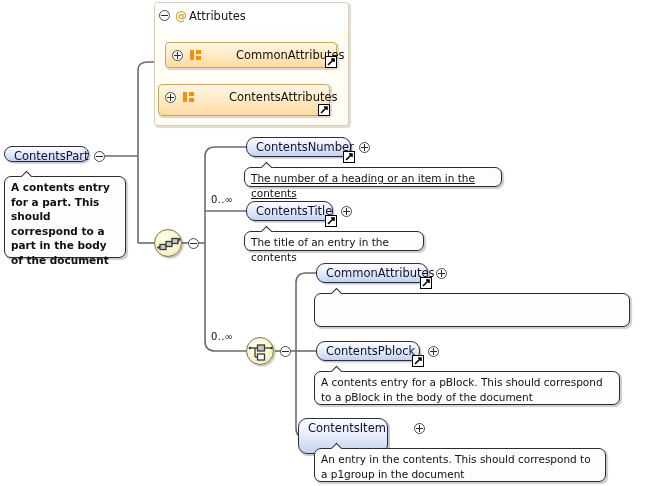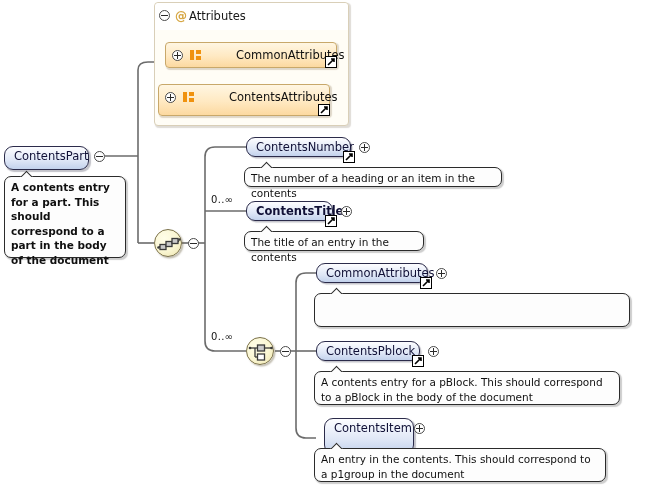--- a/index.html
+++ b/index.html
@@ -156,21 +156,21 @@
       <path d="M 296 283 V 428"></path>
 
       <path d="M 296 283 Q 296 273 306 273 H 316"></path>
 
       <path d="M 296 351 H 316"></path>
 
       <path d="M 296 428 Q 296 438 306 438 H 316"></path>
     </g>
   </svg>
 
-  <div class="el-node" style="left:4px;top:146px;width:85px;height:24px;">
+  <div class="el-node" style="left:4px;top:146px;width:85px;height:16px;">
     <span class="lbl">ContentsPart</span>
   </div>
   <div class="toggle" style="left:94px;top:151px;"></div>
 
   <div class="bubble" style="left:4px;top:176px;width:122px;height:82px;font-weight:bold;">
     <span class="tail"></span>
     <span>A contents entry for a part. This should correspond to a part in the body of the document</span>
   </div>
 
   <div class="attr-box" style="left:154px;top:2px;width:195px;height:124px;">
@@ -251,26 +251,26 @@
 
   <div class="el-node" style="left:246px;top:137px;width:105px;height:20px;">
     <span class="lbl">ContentsNumber</span>
     <span class="linkbadge">
       <svg width="10" height="10" viewBox="0 0 10 10">
           <path d="M2 8 L8 2 M5 2 H8 V5" stroke="#000" stroke-width="1.6" fill="none"></path>
         </svg>
     </span>
   </div>
   <div class="toggle plus" style="left:359px;top:142px;"></div>
-  <div class="bubble" style="left:244px;top:167px;width:258px;height:20px;">
+  <div class="bubble" style="left:244px;top:167px;width:258px;height:20px;text-decoration:underline;">
     <span class="tail"></span>
     <span>The number of a heading or an item in the contents</span>
   </div>
 
-  <div class="el-node" style="left:246px;top:201px;width:87px;height:20px;font-weight:bold;">
+  <div class="el-node" style="left:246px;top:201px;width:87px;height:20px;">
     <span class="lbl">ContentsTitle</span>
     <span class="linkbadge">
       <svg width="10" height="10" viewBox="0 0 10 10">
           <path d="M2 8 L8 2 M5 2 H8 V5" stroke="#000" stroke-width="1.6" fill="none"></path>
         </svg>
     </span>
   </div>
   <div class="toggle plus" style="left:341px;top:206px;"></div>
   <div class="card" style="left:211px;top:194px;">0..∞</div>
   <div class="bubble" style="left:244px;top:231px;width:180px;height:20px;">
@@ -298,21 +298,21 @@
           <path d="M2 8 L8 2 M5 2 H8 V5" stroke="#000" stroke-width="1.6" fill="none"></path>
         </svg>
     </span>
   </div>
   <div class="toggle plus" style="left:428px;top:346px;"></div>
   <div class="bubble" style="left:314px;top:371px;width:306px;height:34px;">
     <span class="tail"></span>
     <span>A contents entry for a pBlock. This should correspond to a pBlock in the body of the document</span>
   </div>
 
-  <div class="el-node" style="left:324px;top:418px;width:90px;height:36px;">
+  <div class="el-node" style="left:298px;top:418px;width:90px;height:36px;">
     <span class="lbl">ContentsItem</span>
     <span class="linkbadge">
       <svg width="10" height="10" viewBox="0 0 10 10">
           <path d="M2 8 L8 2 M5 2 H8 V5" stroke="#000" stroke-width="1.6" fill="none"></path>
         </svg>
     </span>
   </div>
   <div class="toggle plus" style="left:414px;top:423px;"></div>
   <div class="bubble" style="left:314px;top:448px;width:292px;height:34px;">
     <span class="tail"></span>

